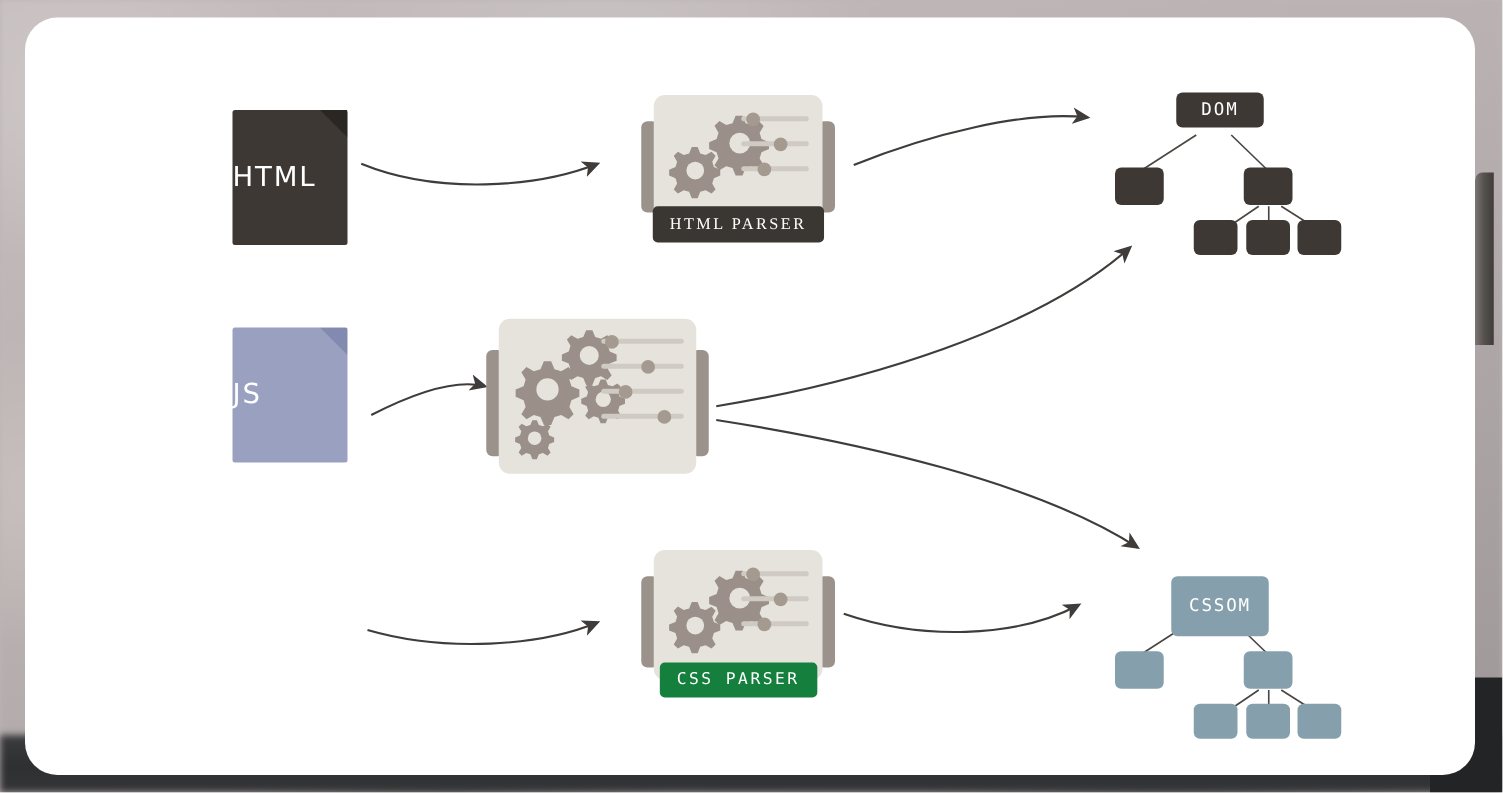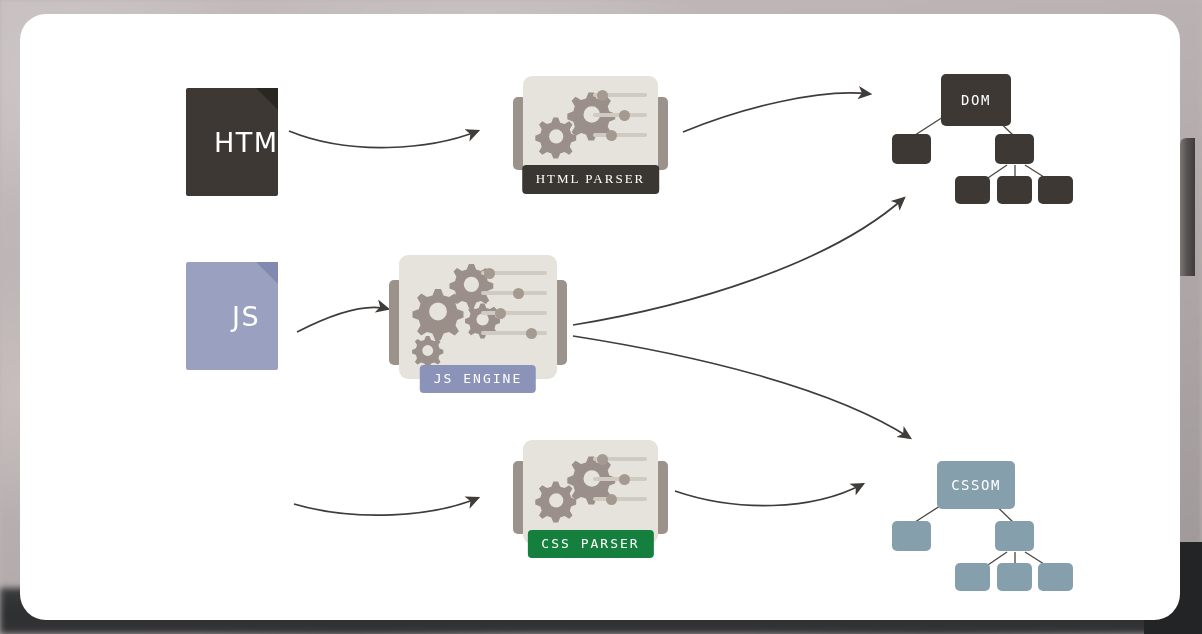--- a/index.html
+++ b/index.html
@@ -102,26 +102,24 @@
     top: 0;
     width: 22px;
     height: 22px;
   }
   .file-label {
     position: absolute;
     left: 0;
     right: 0;
     top: 50%;
     transform: translateY(-50%);
-    text-align: center;
     color: #ffffff;
     font-family: "DejaVu Sans", sans-serif;
-    font-size: 27px;
+    font-size: 22px;
     letter-spacing: 1.5px;
-    padding-left: 28px;
   }
 
   
   .machine { position: absolute; }
   .machine-tab {
     position: absolute;
     top: 18%;
     width: 14px;
     height: 62%;
     background: #9b938b;
@@ -259,21 +257,21 @@
     <div class="tree" style="left:855px; top:48px; width:220px; height:155px;">
       <svg class="vec" width="220" height="155">
         <g stroke="#4a4540" stroke-width="1.3" fill="none">
           <path d="M82,46 L37,75"></path>
           <path d="M110,46 L140,75"></path>
           <path d="M132,103 L104,122"></path>
           <path d="M140,103 L140,122"></path>
           <path d="M150,103 L180,122"></path>
         </g>
       </svg>
-      <div class="node node-root" style="left:66px; top:12px; width:70px; height:52px; background:#3d3834;">DOM</div>
+      <div class="node node-root" style="left:66px; top:12px; width:70px; height:28px; background:#3d3834;">DOM</div>
       <div class="node" style="left:17px; top:72px; width:39px; height:30px; background:#3d3834;"></div>
       <div class="node" style="left:120px; top:72px; width:39px; height:30px; background:#3d3834;"></div>
       <div class="node" style="left:80px; top:114px; width:35px; height:28px; background:#3d3834;"></div>
       <div class="node" style="left:122px; top:114px; width:35px; height:28px; background:#3d3834;"></div>
       <div class="node" style="left:163px; top:114px; width:35px; height:28px; background:#3d3834;"></div>
     </div>
 
     <div class="file" style="left:166px; top:248px;">
       <div class="file-body" style="background:#9aa1c0;"></div>
       <div class="file-fold" style="background:#838ab0; clip-path:polygon(0 0,100% 100%,100% 0);"></div>
@@ -310,21 +308,20 @@
         </div>
         <div class="slider-row" style="left:82px; top:55px; width:66px;">
           <div class="slider-track"></div>
           <div class="slider-knob" style="left:14px;"></div>
         </div>
         <div class="slider-row" style="left:82px; top:75px; width:66px;">
           <div class="slider-track"></div>
           <div class="slider-knob" style="left:45px;"></div>
         </div>
       </div>
-      <div class="machine-label" style="background:#8b93b9;">JS ENGINE</div>
     </div>
 
 
     <div class="machine" style="left:493px; top:426px; width:155px; height:118px;">
       <div class="machine-tab left"></div>
       <div class="machine-tab right"></div>
       <div class="machine-body">
         <svg class="vec" width="135" height="104">
           <g fill="#9a9089">
             <path d="M58,24 l5,-1.5 l2.5,-6 l5.5,0 l2.5,6 l5,1.5 l5.5,-3.2 l3.9,3.9 l-3.2,5.5 l1.5,5 l6,2.5 l0,5.5 l-6,2.5 l-1.5,5 l3.2,5.5 l-3.9,3.9 l-5.5,-3.2 l-5,1.5 l-2.5,6 l-5.5,0 l-2.5,-6 l-5,-1.5 l-5.5,3.2 l-3.9,-3.9 l3.2,-5.5 l-1.5,-5 l-6,-2.5 l0,-5.5 l6,-2.5 l1.5,-5 l-3.2,-5.5 l3.9,-3.9 Z"></path>

